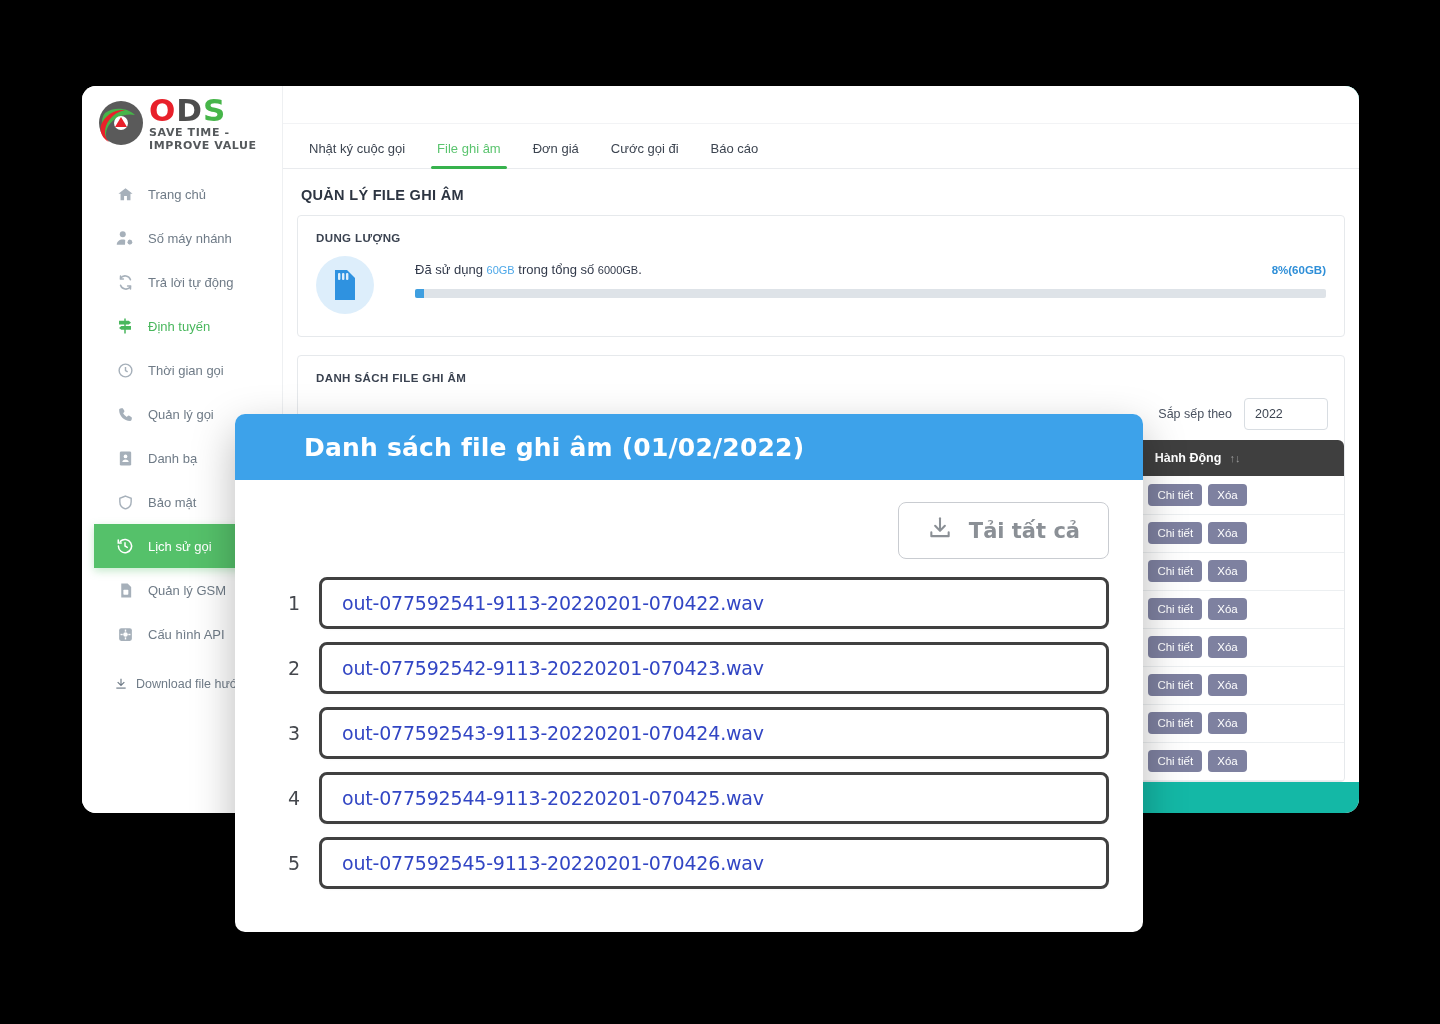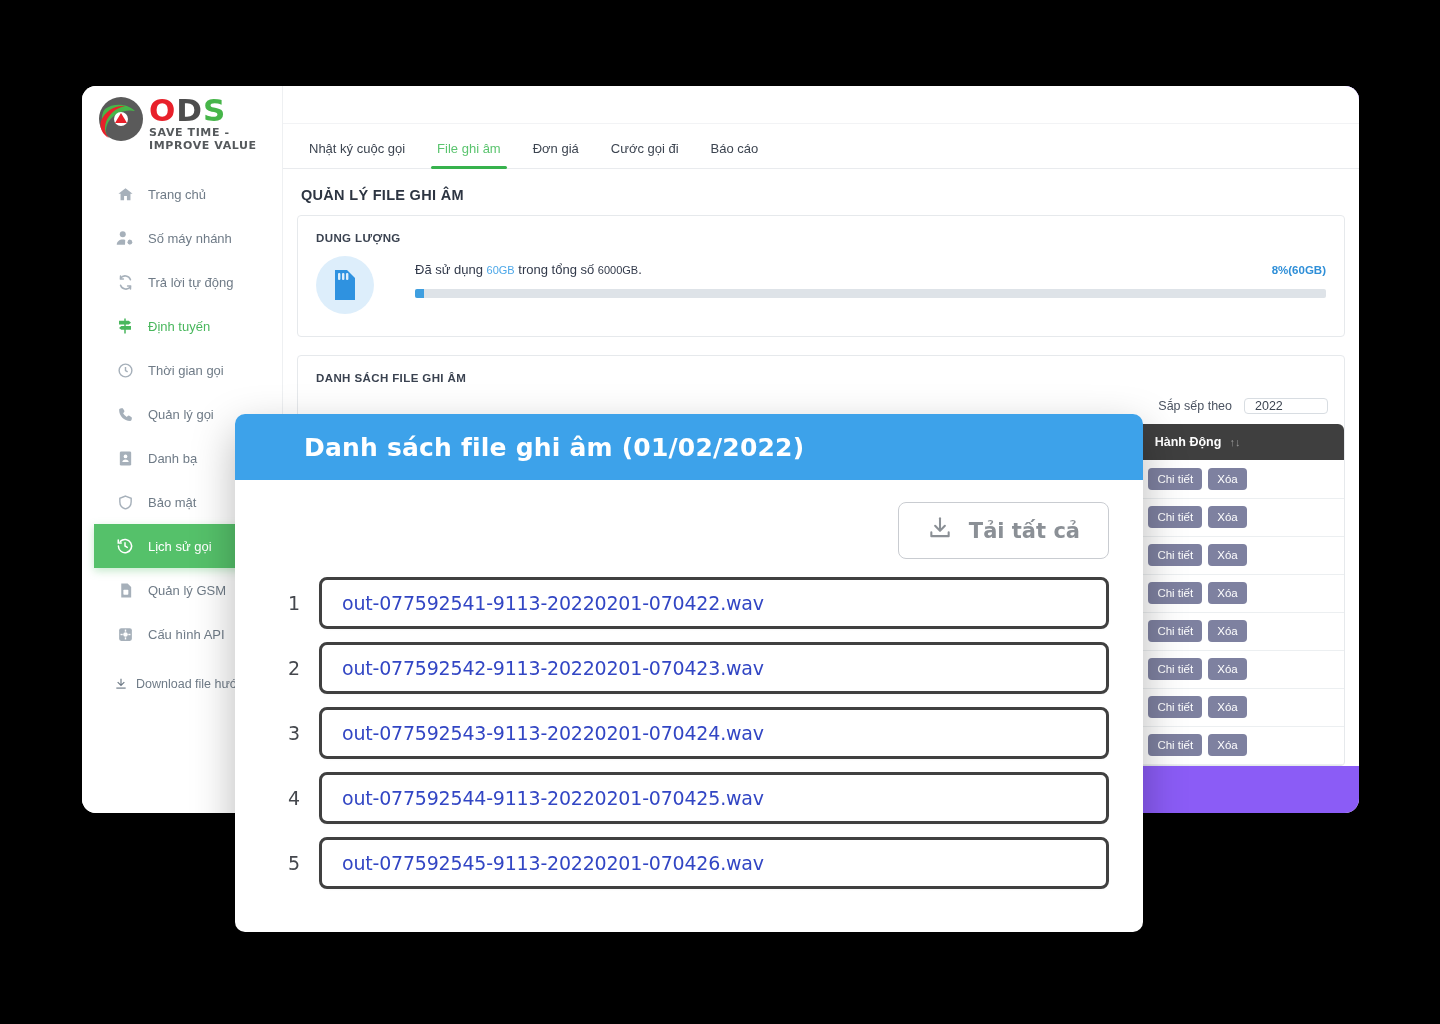--- a/index.html
+++ b/index.html
@@ -25,21 +25,21 @@
   
   .sidebar {
     position: absolute; left: 0; top: 0;
     width: 201px; height: 100%;
     background: #ffffff;
     border-right: 1px solid #eef0f2;
   }
   .logo-wrap {
     position: absolute; left: 13px; top: 9px;
     width: 175px; height: 56px;
-    display: flex; align-items: flex-start;
+    display: flex; align-items: center;
   }
   .logo-mark { width: 52px; height: 48px; flex: 0 0 52px; }
   .logo-text { margin-left: 2px; }
   .logo-letters {
     font-family: "DejaVu Sans", sans-serif;
     font-weight: 700; font-size: 31px; line-height: 30px;
     letter-spacing: 1px;
   }
   .logo-letters .l-o { color: #e8202a; }
   .logo-letters .l-d { color: #4d4d4d; }
@@ -79,21 +79,21 @@
     font-size: 12.5px; color: #6f7b87; cursor: pointer;
   }
   .nav-download .nav-ico {
     width: 18px; flex: 0 0 18px; margin-right: 6px;
     color: #6f7b87; display: flex; align-items: center; justify-content: center;
   }
 
   
   .content {
     position: absolute; left: 201px; top: 0;
-    right: 0; bottom: 0; background: #8b5cf6;
+    right: 0; bottom: 0; background: #14b8a6;
   }
   .topbar { height: 38px; background: #ffffff; border-bottom: 1px solid #f2f3f5; }
   .tabs {
     display: flex; align-items: flex-end;
     height: 45px; padding-left: 10px;
     border-bottom: 1px solid #e9ebee;
     background: #fff;
   }
   .tab {
     font-size: 13px; color: #3c4450;
@@ -143,21 +143,21 @@
   .list-head {
     font-size: 11.5px; font-weight: 700; color: #3a4250;
     letter-spacing: 0.4px; padding: 2px 0 0 18px;
   }
   .sort-row {
     display: flex; align-items: center; justify-content: flex-end;
     padding: 14px 16px 10px 0;
   }
   .sort-label { font-size: 12.5px; color: #4a5260; margin-right: 12px; }
   .sort-select {
-    width: 84px; height: 16px; border: 1px solid #d8dde2;
+    width: 84px; height: 32px; border: 1px solid #d8dde2;
     border-radius: 4px; font-size: 12.5px; color: #3d4551;
     display: flex; align-items: center; padding-left: 10px;
     background: #fff;
   }
 
   table.rec-table { width: 100%; border-collapse: collapse; }
   table.rec-table thead th {
     background: #3f3f3f; color: #ffffff;
     font-size: 12.5px; font-weight: 700;
     height: 36px; text-align: center; white-space: nowrap;

